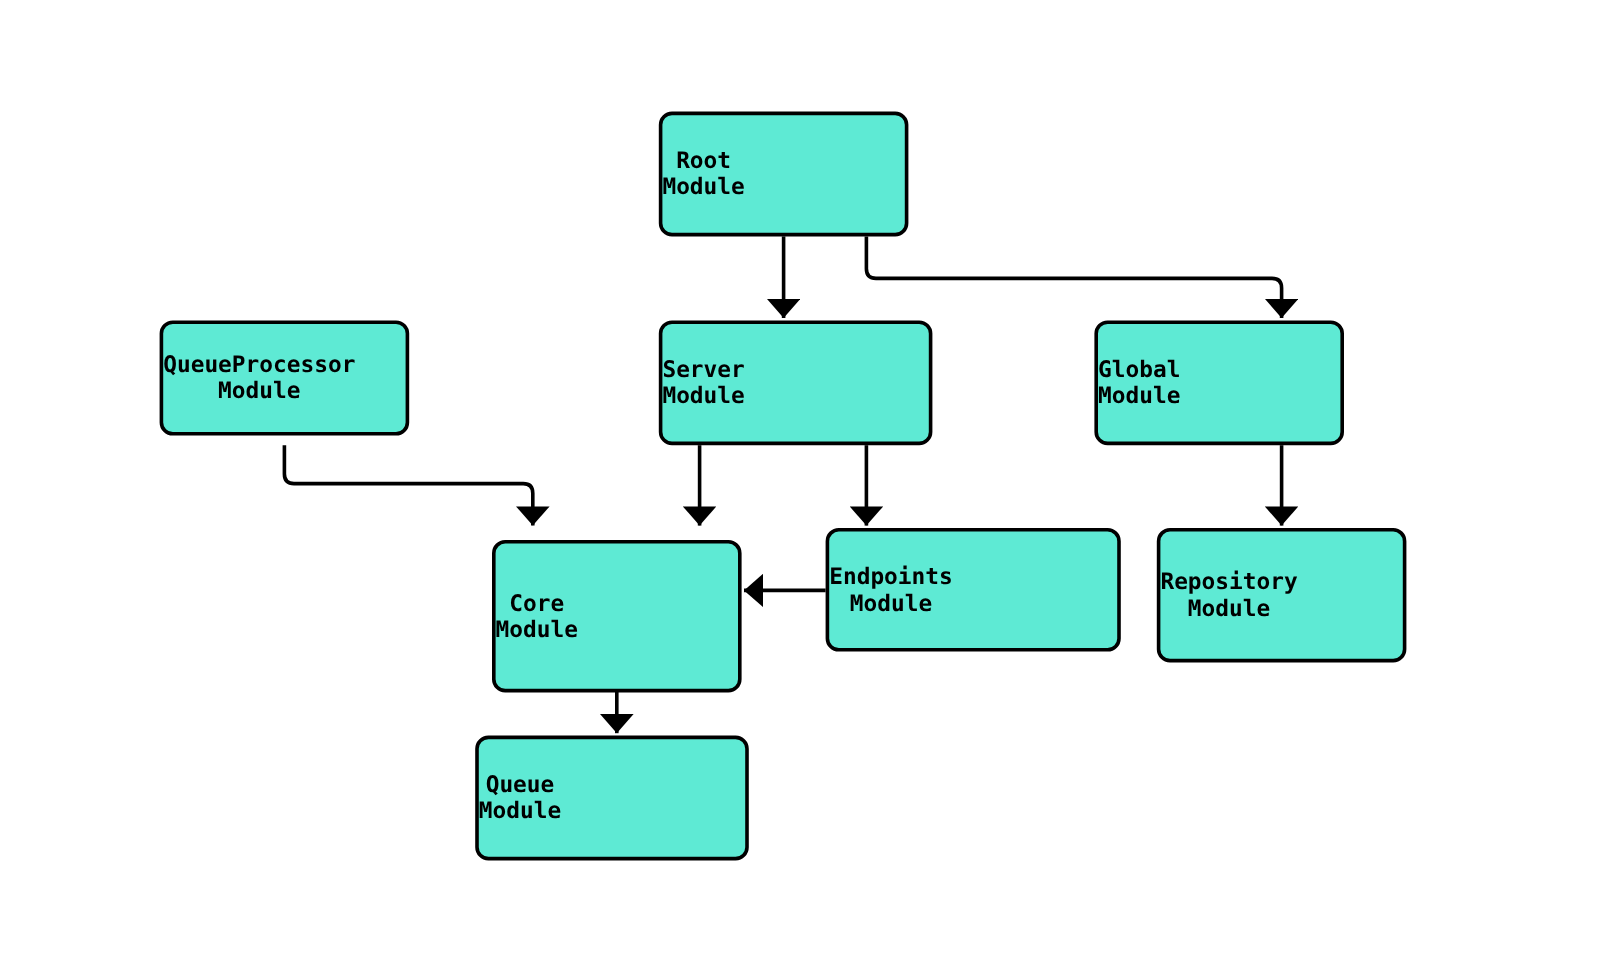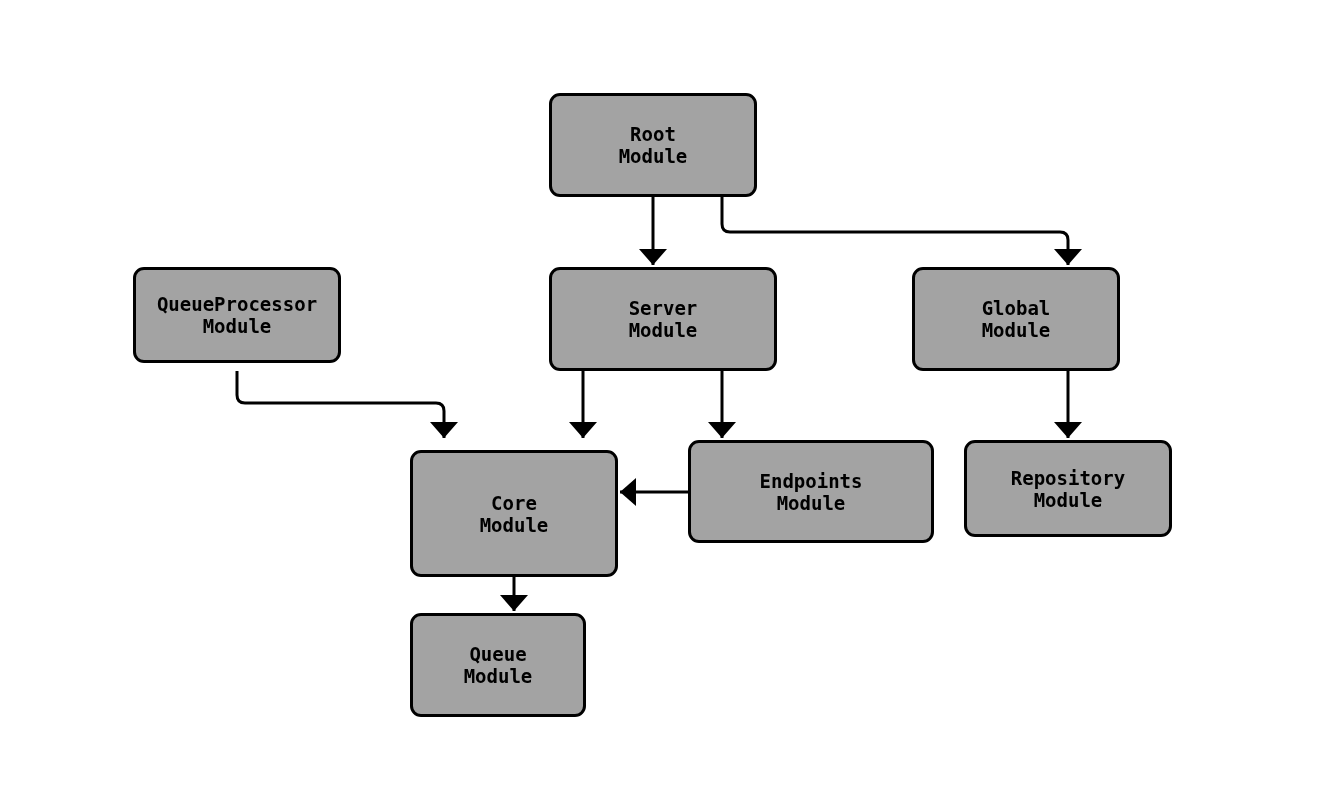--- a/index.html
+++ b/index.html
@@ -23,26 +23,25 @@
     height: 809px;
   }
   .edge-layer path.edge {
     fill: none;
     stroke: #000000;
     stroke-width: 3;
   }
   .node {
     position: absolute;
     box-sizing: border-box;
-    background: #a3a3a3;
+    background: #5eead4;
     border: 3px solid #000000;
     border-radius: 11px;
     display: flex;
     align-items: center;
-    justify-content: center;
   }
   .node .label {
     white-space: pre-line;
     text-align: center;
     font-size: 19px;
     line-height: 22px;
     font-weight: bold;
     color: #000000;
   }
 </style>
@@ -98,23 +97,23 @@
   <div class="node" style="left:410px; top:450px; width:208px; height:127px;">
     <span class="label">Core
 Module</span>
   </div>
 
   <div class="node" style="left:688px; top:440px; width:246px; height:103px;">
     <span class="label">Endpoints
 Module</span>
   </div>
 
-  <div class="node" style="left:964px; top:440px; width:208px; height:97px;">
+  <div class="node" style="left:964px; top:440px; width:208px; height:112px;">
     <span class="label">Repository
 Module</span>
   </div>
 
-  <div class="node" style="left:410px; top:613px; width:176px; height:104px;">
+  <div class="node" style="left:396px; top:613px; width:228px; height:104px;">
     <span class="label">Queue
 Module</span>
   </div>
 
 </div>
 
 </body></html>

